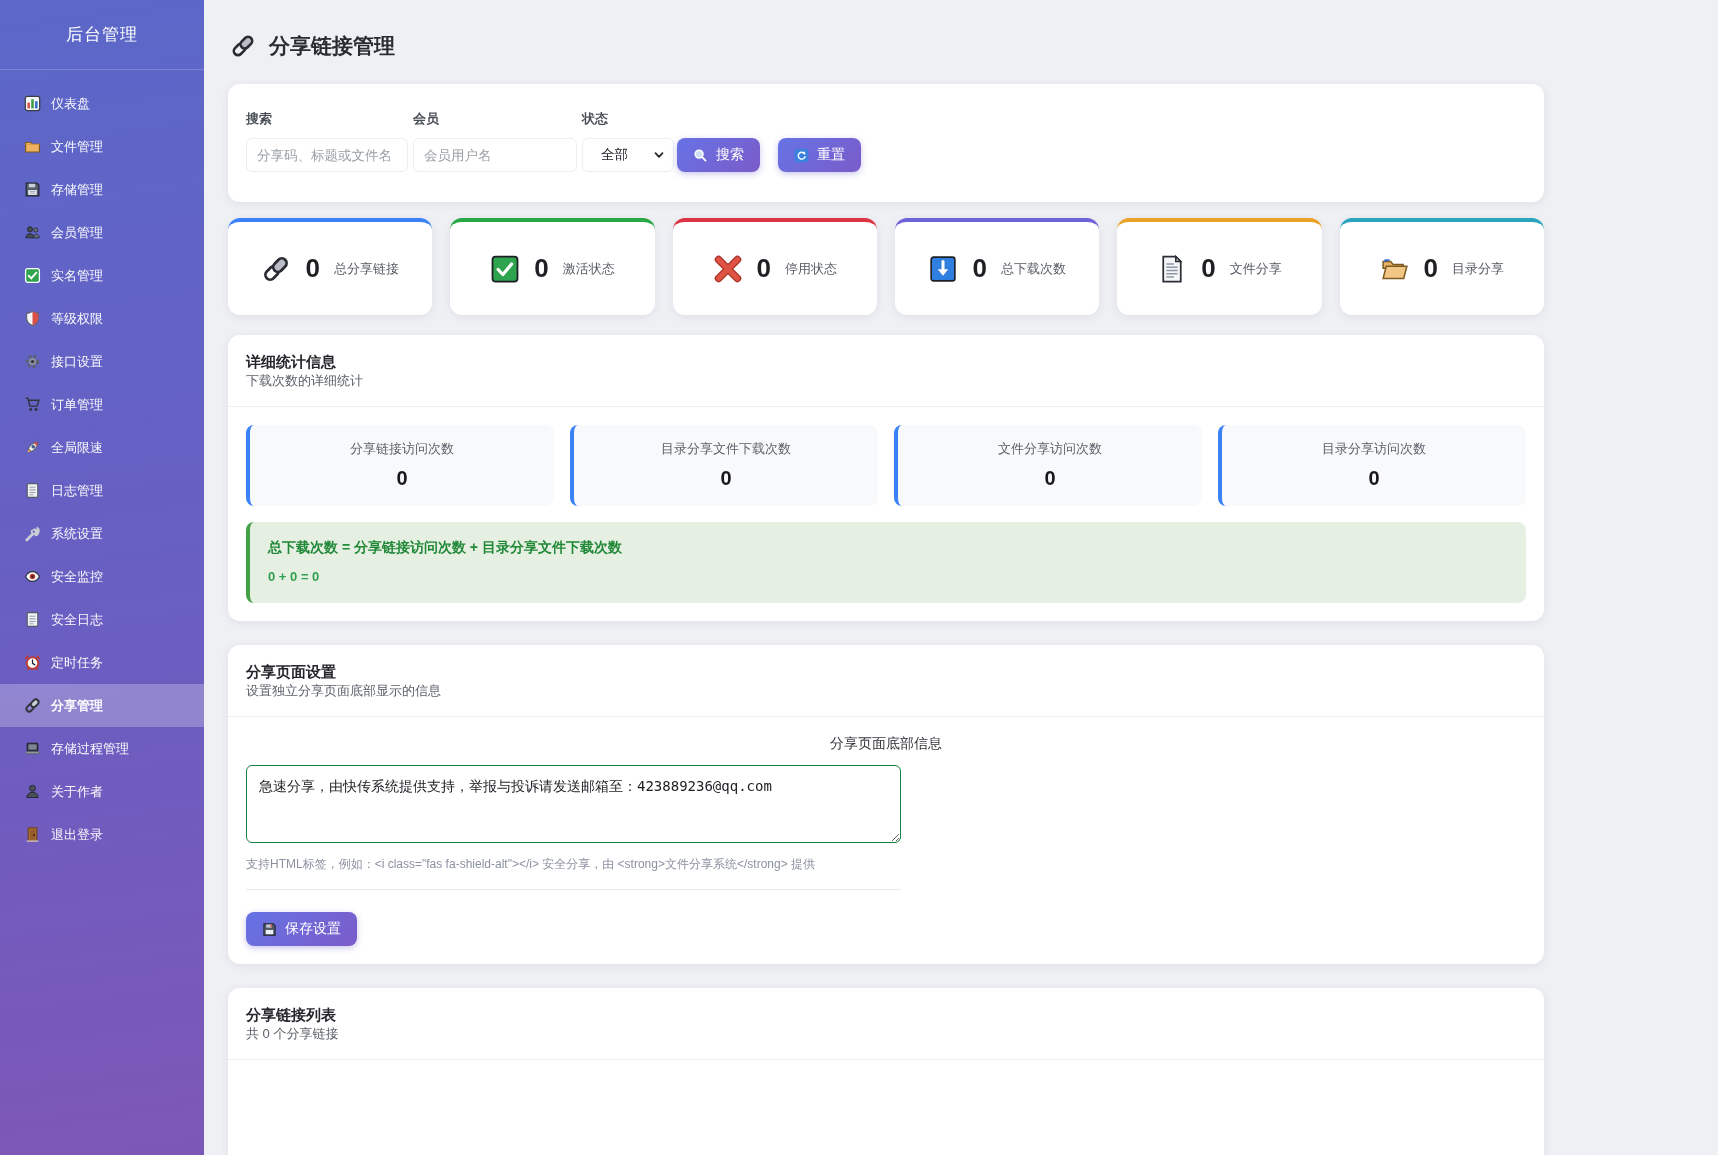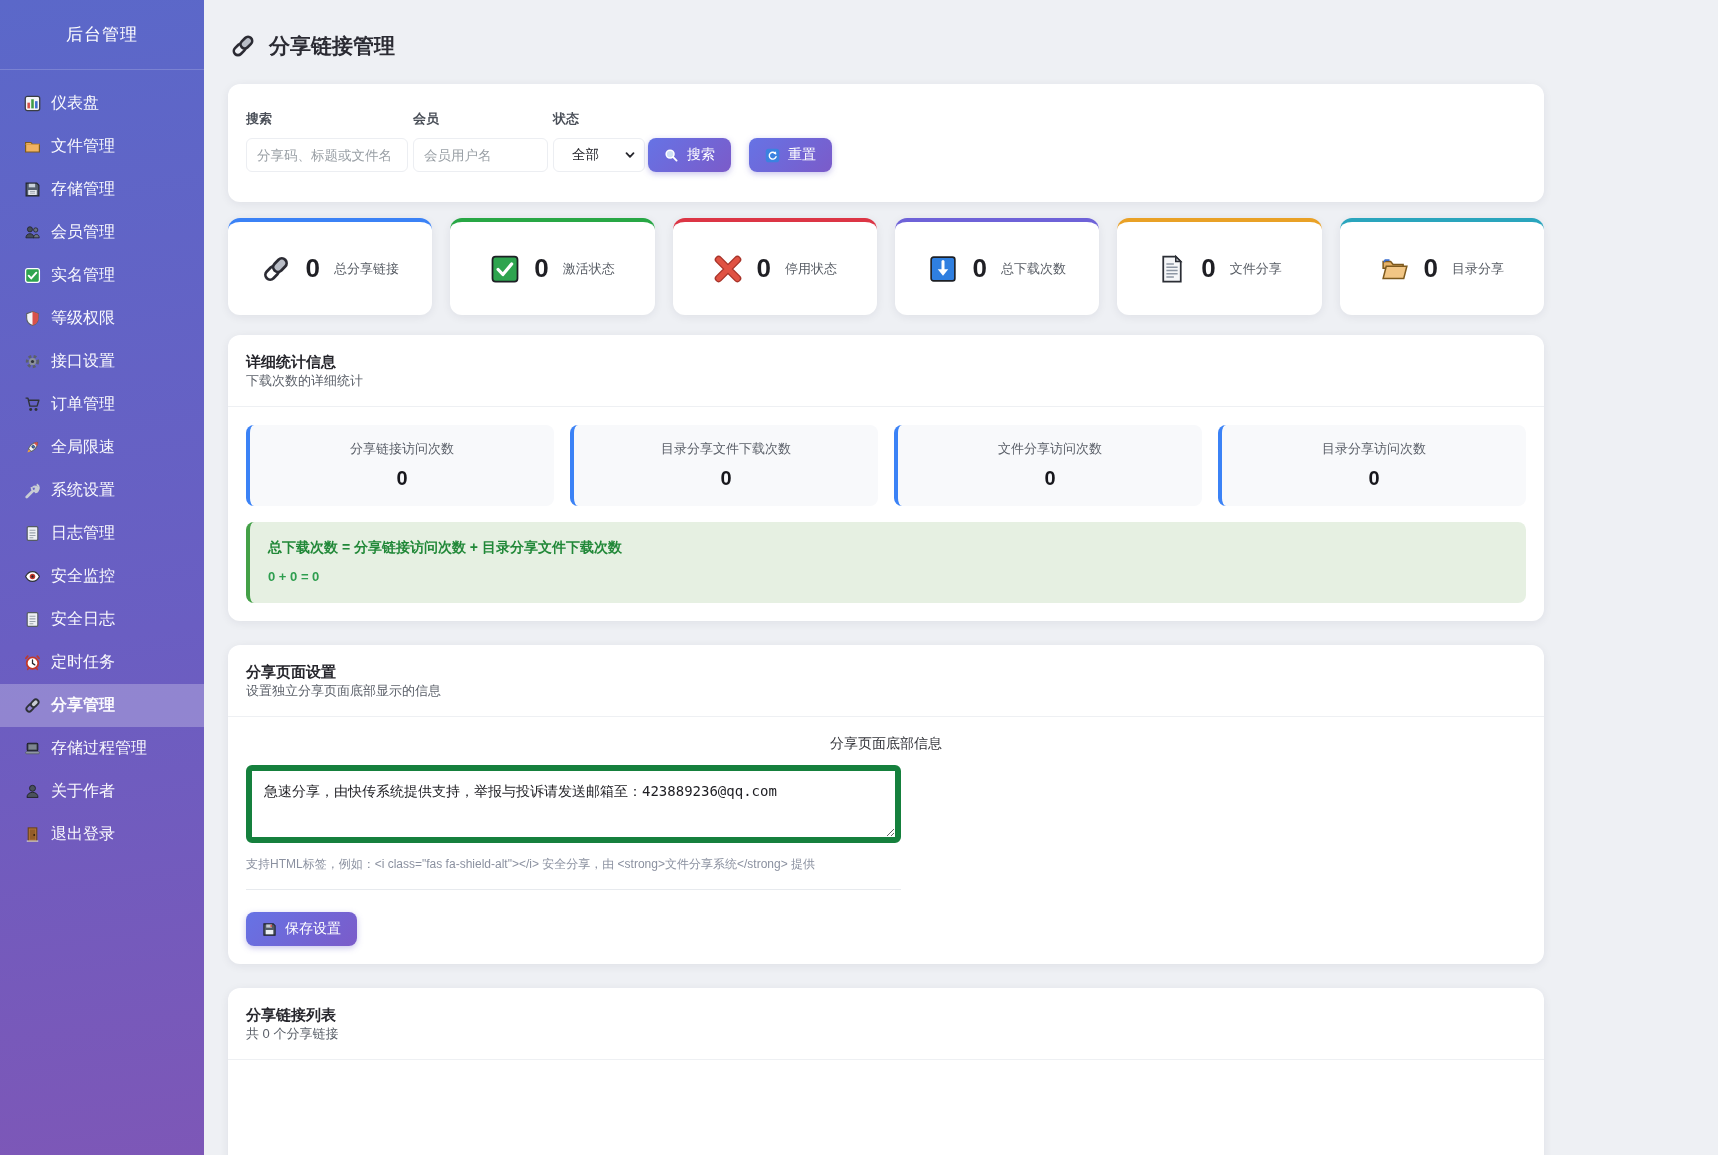--- a/index.html
+++ b/index.html
@@ -7,41 +7,41 @@
   body { display:flex; background:#eef0f4; }
 
   
   .sidebar { width:204px; flex:0 0 204px; height:100%;
     background:linear-gradient(172deg,#5b68c9 0%,#6a5ec2 55%,#7d57b7 100%); color:#fff; }
   .side-title { height:70px; display:flex; align-items:center; justify-content:center;
     font-size:17px; font-weight:normal; letter-spacing:1px;
     border-bottom:1px solid rgba(255,255,255,.18); }
   .side-menu { padding-top:12px; }
   .side-item { height:43px; display:flex; align-items:center; gap:10px; padding-left:24px;
-    font-size:16px; color:rgba(255,255,255,.96); cursor:pointer; }
+    font-size:13px; color:rgba(255,255,255,.96); cursor:pointer; }
   .side-item.active { background:rgba(255,255,255,.25); font-weight:bold; }
   .si { width:17px; height:17px; flex:0 0 auto; }
 
   
   .main { flex:1; padding:24px 0 0 24px; }
   .content { width:1316px; }
 
   .page-head { display:flex; align-items:center; gap:13px; margin:8px 0 24px 2px; }
   .page-head h1 { font-size:21px; font-weight:bold; color:#2b2b33; }
 
   .card { background:#fff; border-radius:12px; box-shadow:0 2px 10px rgba(30,35,60,.07); }
 
   
   .filter-card { padding:26px 34px 30px 18px; display:flex; align-items:flex-end; gap:5px; }
   .fgroup { display:flex; flex-direction:column; }
   .fgroup label { font-size:13px; color:#4a4f58; font-weight:bold; margin-bottom:10px; }
   .fgroup input { height:34px; border:1px solid #eceef2; border-radius:6px; padding:0 10px;
     font-size:13.5px; color:#333; background:#fff; outline:none; font-family:inherit; }
   .fgroup input::placeholder { color:#9aa0a6; }
-  .w1 { width:162px; } .w2 { width:135px; }
+  .w1 { width:162px; } .w2 { width:164px; }
   .select-box { width:92px; height:34px; border:1px solid #eceef2; border-radius:6px;
     display:flex; align-items:center; justify-content:space-between; padding:0 8px 0 18px;
     font-size:13.5px; color:#26262c; cursor:pointer; background:#fff; }
   .btn { height:34px; border:none; border-radius:8px; padding:0 16px; display:flex;
     align-items:center; gap:8px; font-size:14px; color:#fff; cursor:pointer; font-family:inherit;
     background:linear-gradient(135deg,#6673e5 0%,#7b5bc9 100%);
     box-shadow:0 2px 6px rgba(100,90,200,.35); }
   .btn-row { display:flex; gap:18px; margin-left:-2px; }
 
   
@@ -64,21 +64,21 @@
     padding:15px 16px 16px 16px; }
   .mini-box .lbl { font-size:13px; color:#5a5f68; }
   .mini-box .val { font-size:20px; font-weight:bold; color:#17171c; margin-top:9px; }
 
   .formula-box { margin-top:16px; background:#e6f0e2; border-left:4px solid #43a047;
     border-radius:8px; padding:17px 18px 19px 18px; }
   .formula-box .f1 { font-size:14px; font-weight:bold; color:#218838; }
   .formula-box .f2 { font-size:13px; font-weight:bold; color:#2e9e4f; margin-top:12px; }
 
   .field-label { font-size:14px; font-weight:normal; color:#33343a; margin-bottom:12px;text-align:center; }
-  textarea.footer-input { width:655px; height:78px; border:6px solid #15803d; border-radius:6px;
+  textarea.footer-input { width:655px; height:78px; border:1px solid #15803d; border-radius:6px;
     padding:10px 12px; font-size:14px; color:#1d1d22; resize:vertical; outline:none;
     font-family:"DejaVu Sans Mono","Liberation Mono",monospace; line-height:1.5; }
   .help-text { font-size:12px; color:#8b91a0; margin-top:9px; width:655px; }
   .form-divider { width:655px; border:none; border-top:1px solid #e7eaee; margin:16px 0 0 0; }
   .save-btn { margin-top:22px; }
 
   .list-card { margin-top:24px; min-height:245px; }
 </style>
 </head>
 <body>
@@ -166,33 +166,33 @@
             <path d="M8 1.2c1 .8 1.7 1.8 2.1 3H5.9c.4-1.2 1.1-2.2 2.1-3z" fill="#d8504a"></path>
             <circle cx="8" cy="7" r="1.3" fill="#3b6fd0" stroke="#23262c" stroke-width=".6"></circle>
             <path d="M6.6 11.6L8 14.8l1.4-3.2z" fill="#f0a33c"></path>
           </g>
         </svg>
       <span>全局限速</span>
     </div>
 
     <div class="side-item">
       <svg class="si" viewBox="0 0 16 16">
+          <rect x="3" y="1.5" width="10" height="13" rx="1" fill="#eef0f3" stroke="#555b64" stroke-width="1.1"></rect>
+          <path d="M5.2 5h5.6M5.2 7.4h5.6M5.2 9.8h5.6M5.2 12h3.6" stroke="#9aa2ad" stroke-width="1"></path>
+        </svg>
+      <span>日志管理</span>
+    </div>
+
+    <div class="side-item">
+      <svg class="si" viewBox="0 0 16 16">
           <path d="M2.6 14.2l5.4-5.4" stroke="#c9cdd4" stroke-width="2.6" stroke-linecap="round"></path>
           <path d="M7.2 5.4a3.6 3.6 0 1 1 3.4 5.2L9.4 8.2l1-2.8z" fill="#c9cdd4"></path>
           <circle cx="10.6" cy="5.4" r="3.4" fill="none" stroke="#c9cdd4" stroke-width="1.8" stroke-dasharray="11 6"></circle>
         </svg>
       <span>系统设置</span>
-    </div>
-
-    <div class="side-item">
-      <svg class="si" viewBox="0 0 16 16">
-          <rect x="3" y="1.5" width="10" height="13" rx="1" fill="#eef0f3" stroke="#555b64" stroke-width="1.1"></rect>
-          <path d="M5.2 5h5.6M5.2 7.4h5.6M5.2 9.8h5.6M5.2 12h3.6" stroke="#9aa2ad" stroke-width="1"></path>
-        </svg>
-      <span>日志管理</span>
     </div>
 
     <div class="side-item">
       <svg class="si" viewBox="0 0 16 16">
           <path d="M1.5 8C3 5 5.3 3.4 8 3.4S13 5 14.5 8C13 11 10.7 12.6 8 12.6S3 11 1.5 8z" fill="#fff" stroke="#2e3239" stroke-width="1.1"></path>
           <circle cx="8" cy="8" r="2.6" fill="#c0392b"></circle>
           <circle cx="8" cy="8" r="1.1" fill="#23262c"></circle>
         </svg>
       <span>安全监控</span>
     </div>

